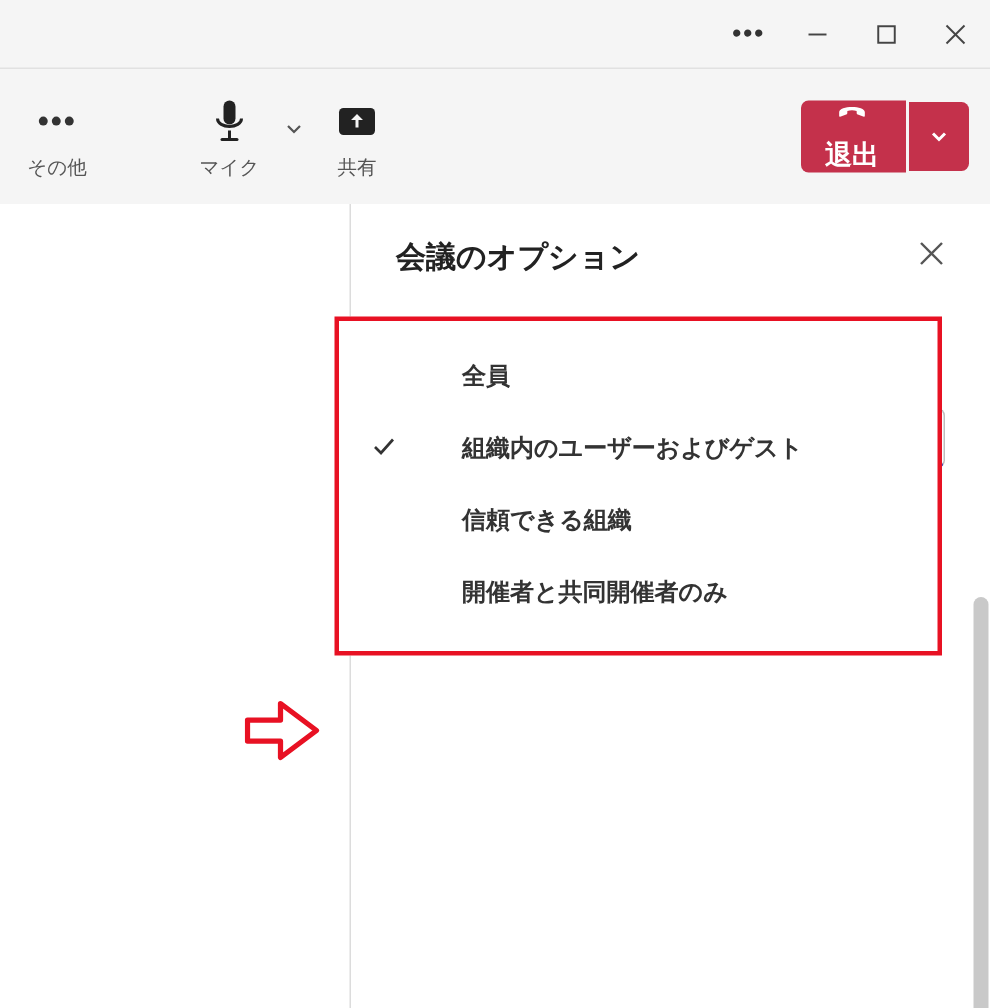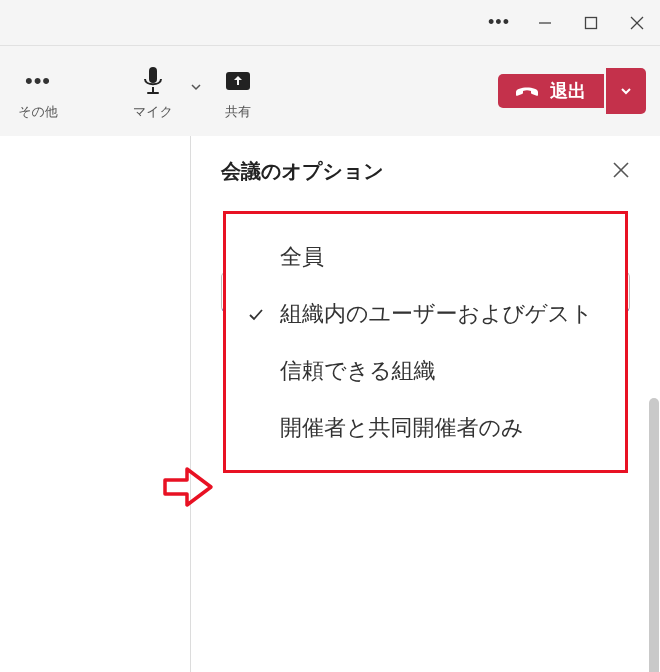--- a/index.html
+++ b/index.html
@@ -72,43 +72,45 @@
   .tool-share { width: 68px; margin-left: 10px;}
   .spacer { flex: 1; }
   .leave-wrap {
     display: flex;
     align-items: center;
     margin-right: 10px;
   }
   .leave-btn {
     background: #c4314b;
     color: #fff;
-    height: 34px;
+    height: 48px;
     border-radius: 5px 0 0 5px;
     display: flex;
     align-items: center;
     padding: 0 18px 0 16px;
     font-size: 18px;
     font-weight: 600;
     gap: 10px;
+    flex-direction: column;
   }
   .leave-chevron {
     background: #c4314b;
     color: #fff;
     height: 46px;
     width: 40px;
     border-radius: 0 5px 5px 0;
     display: flex;
     align-items: center;
     justify-content: center;
     margin-left: 2px;
   }
   .content-split {
     display: flex;
     height: calc(672px - 46px - 90px);
+    padding-left: 43px;
   }
   .left-pane {
     width: 190px;
     background: #fff;
     position: relative;
   }
   .right-pane {
     flex: 1;
     border-left: 1px solid #dcdcdc;
     background: #fff;
@@ -173,25 +175,26 @@
   .dropdown {
     position: absolute;
     left: 223px;
     top: 211px;
     width: 405px;
     background: #fff;
     border: 3px solid #e81123;
     padding: 14px 0;
   }
   .dd-item {
-    padding: 12px 18px 12px 54px;
-    font-size: 22px;
+    padding: 12px 18px 12px 82px;
+    font-size: 16px;
     color: #333;
     position: relative;
     line-height: 1.5;
+    font-weight: bold;
   }
   .dd-check {
     position: absolute;
     left: 22px;
     top: 14px;
     color: #333;
   }
   .arrow {
     position: absolute;
     left: 163px;

